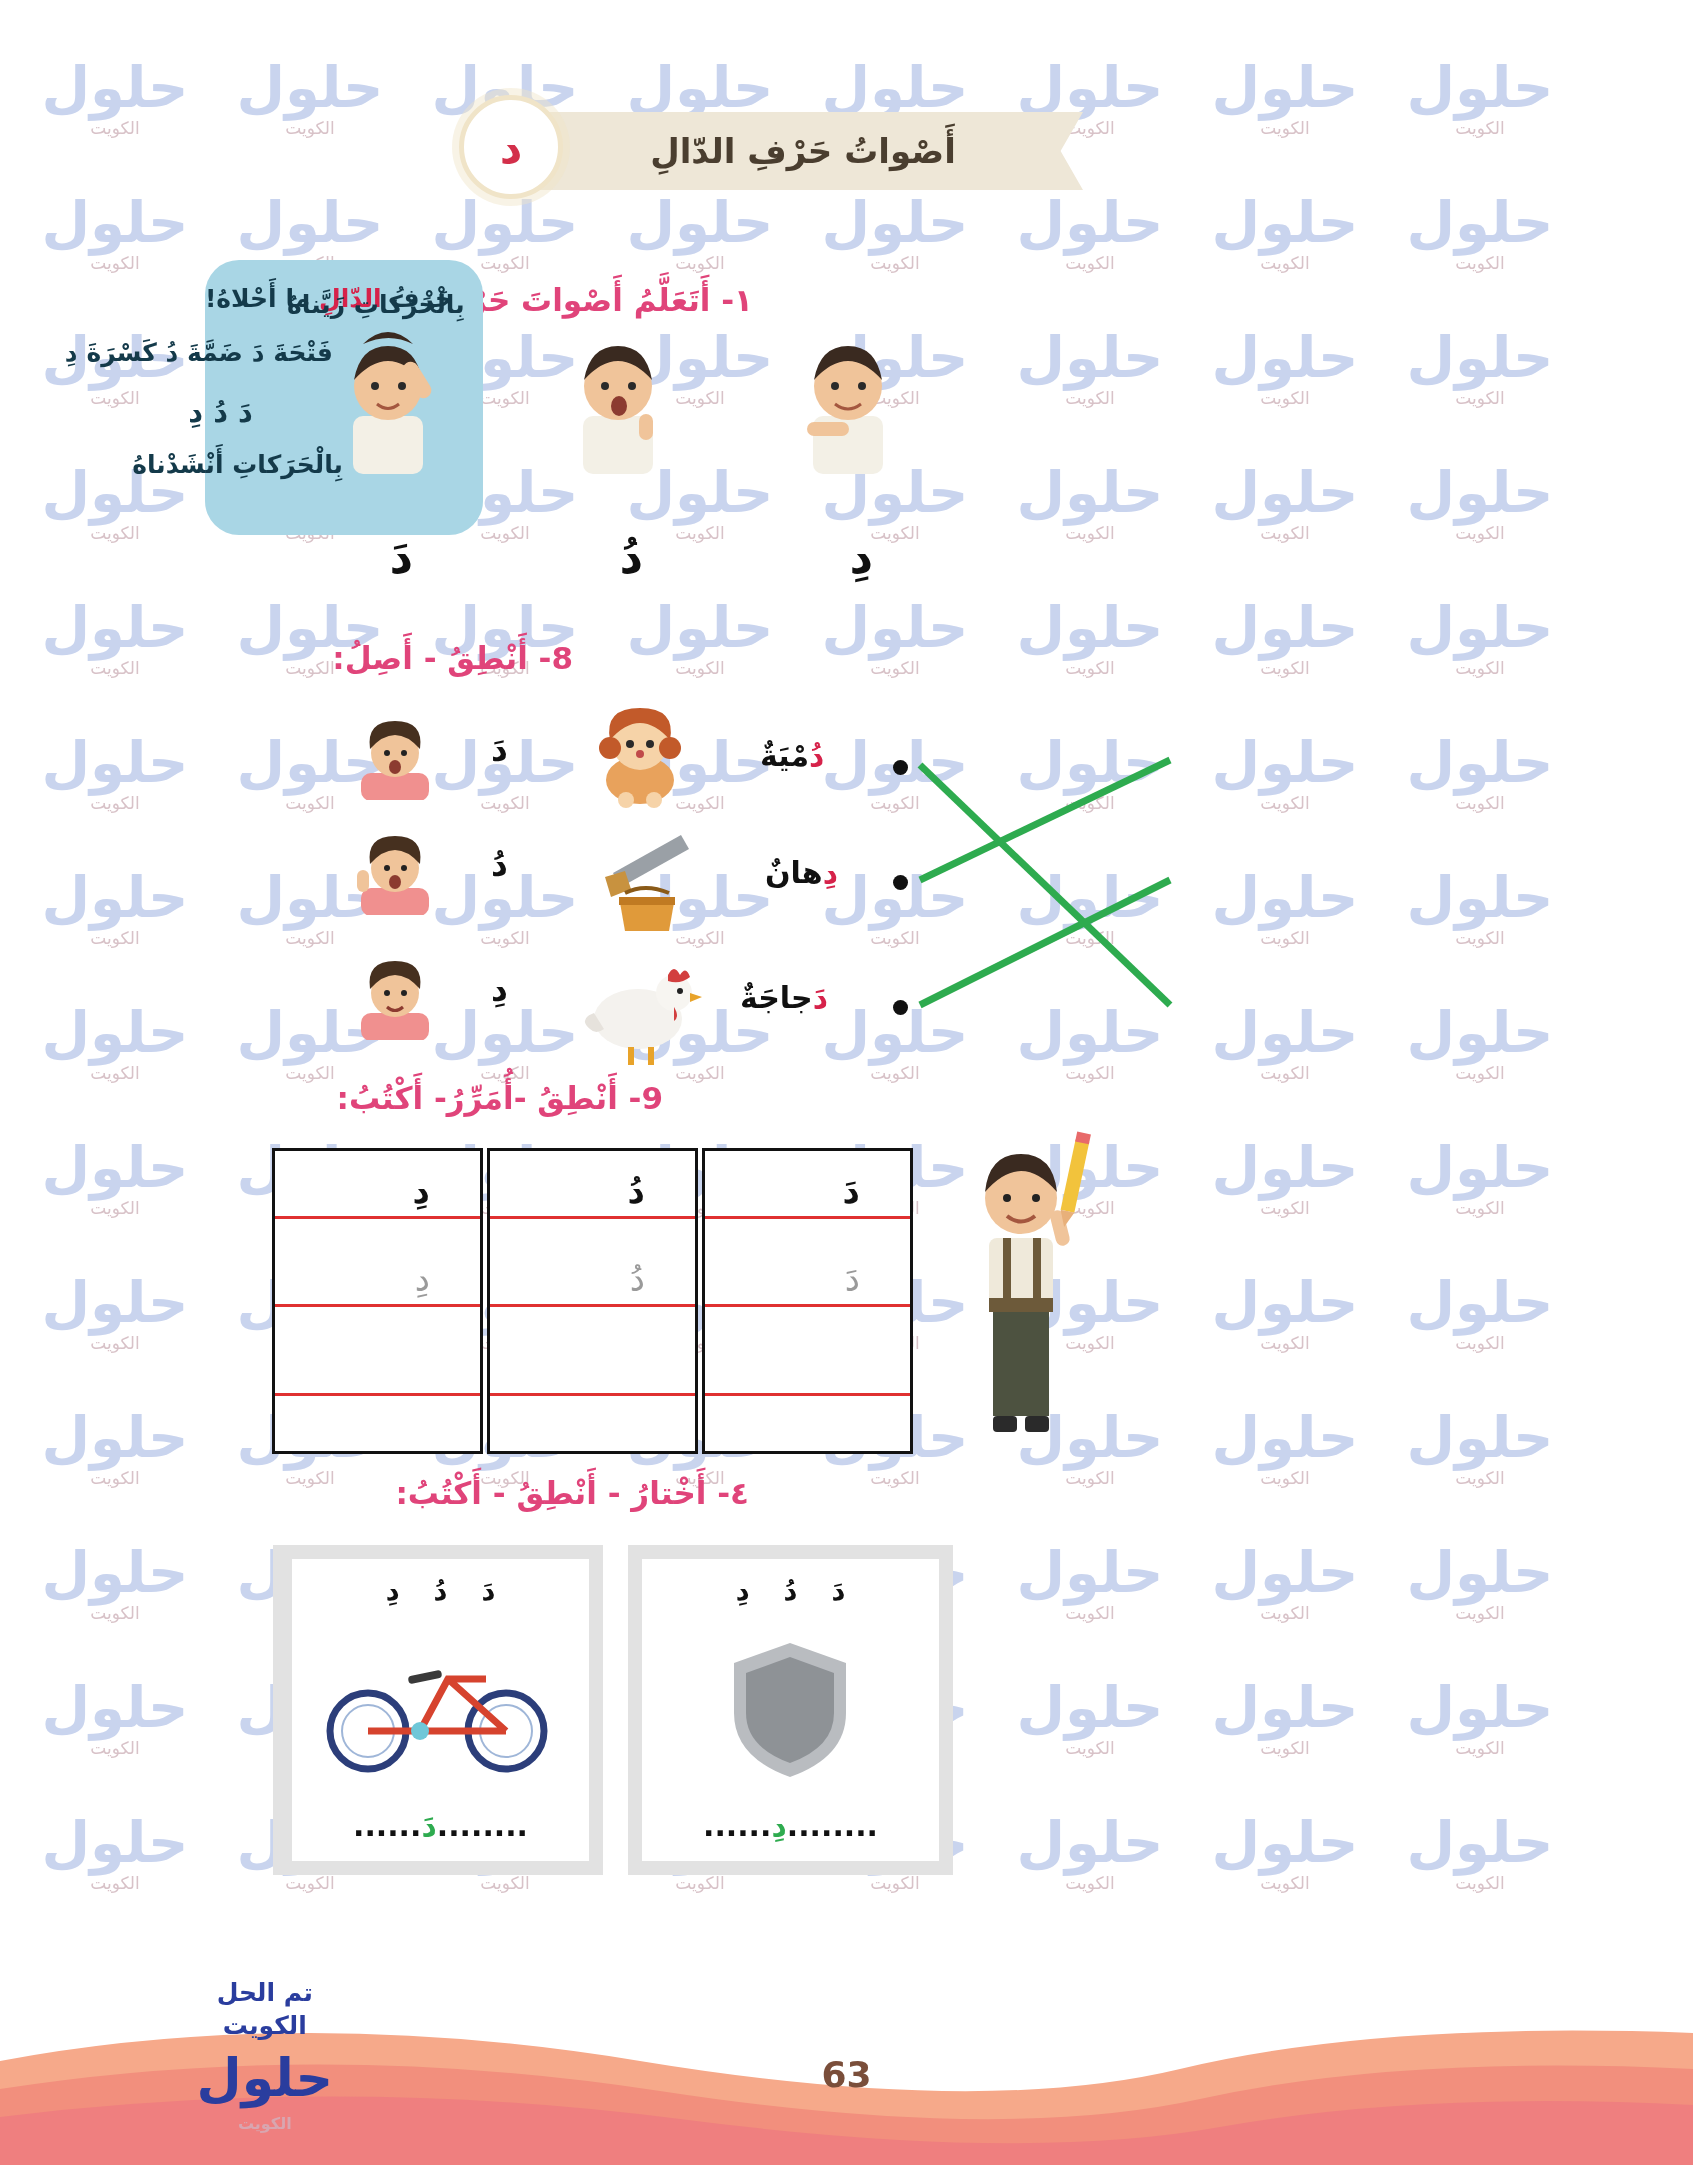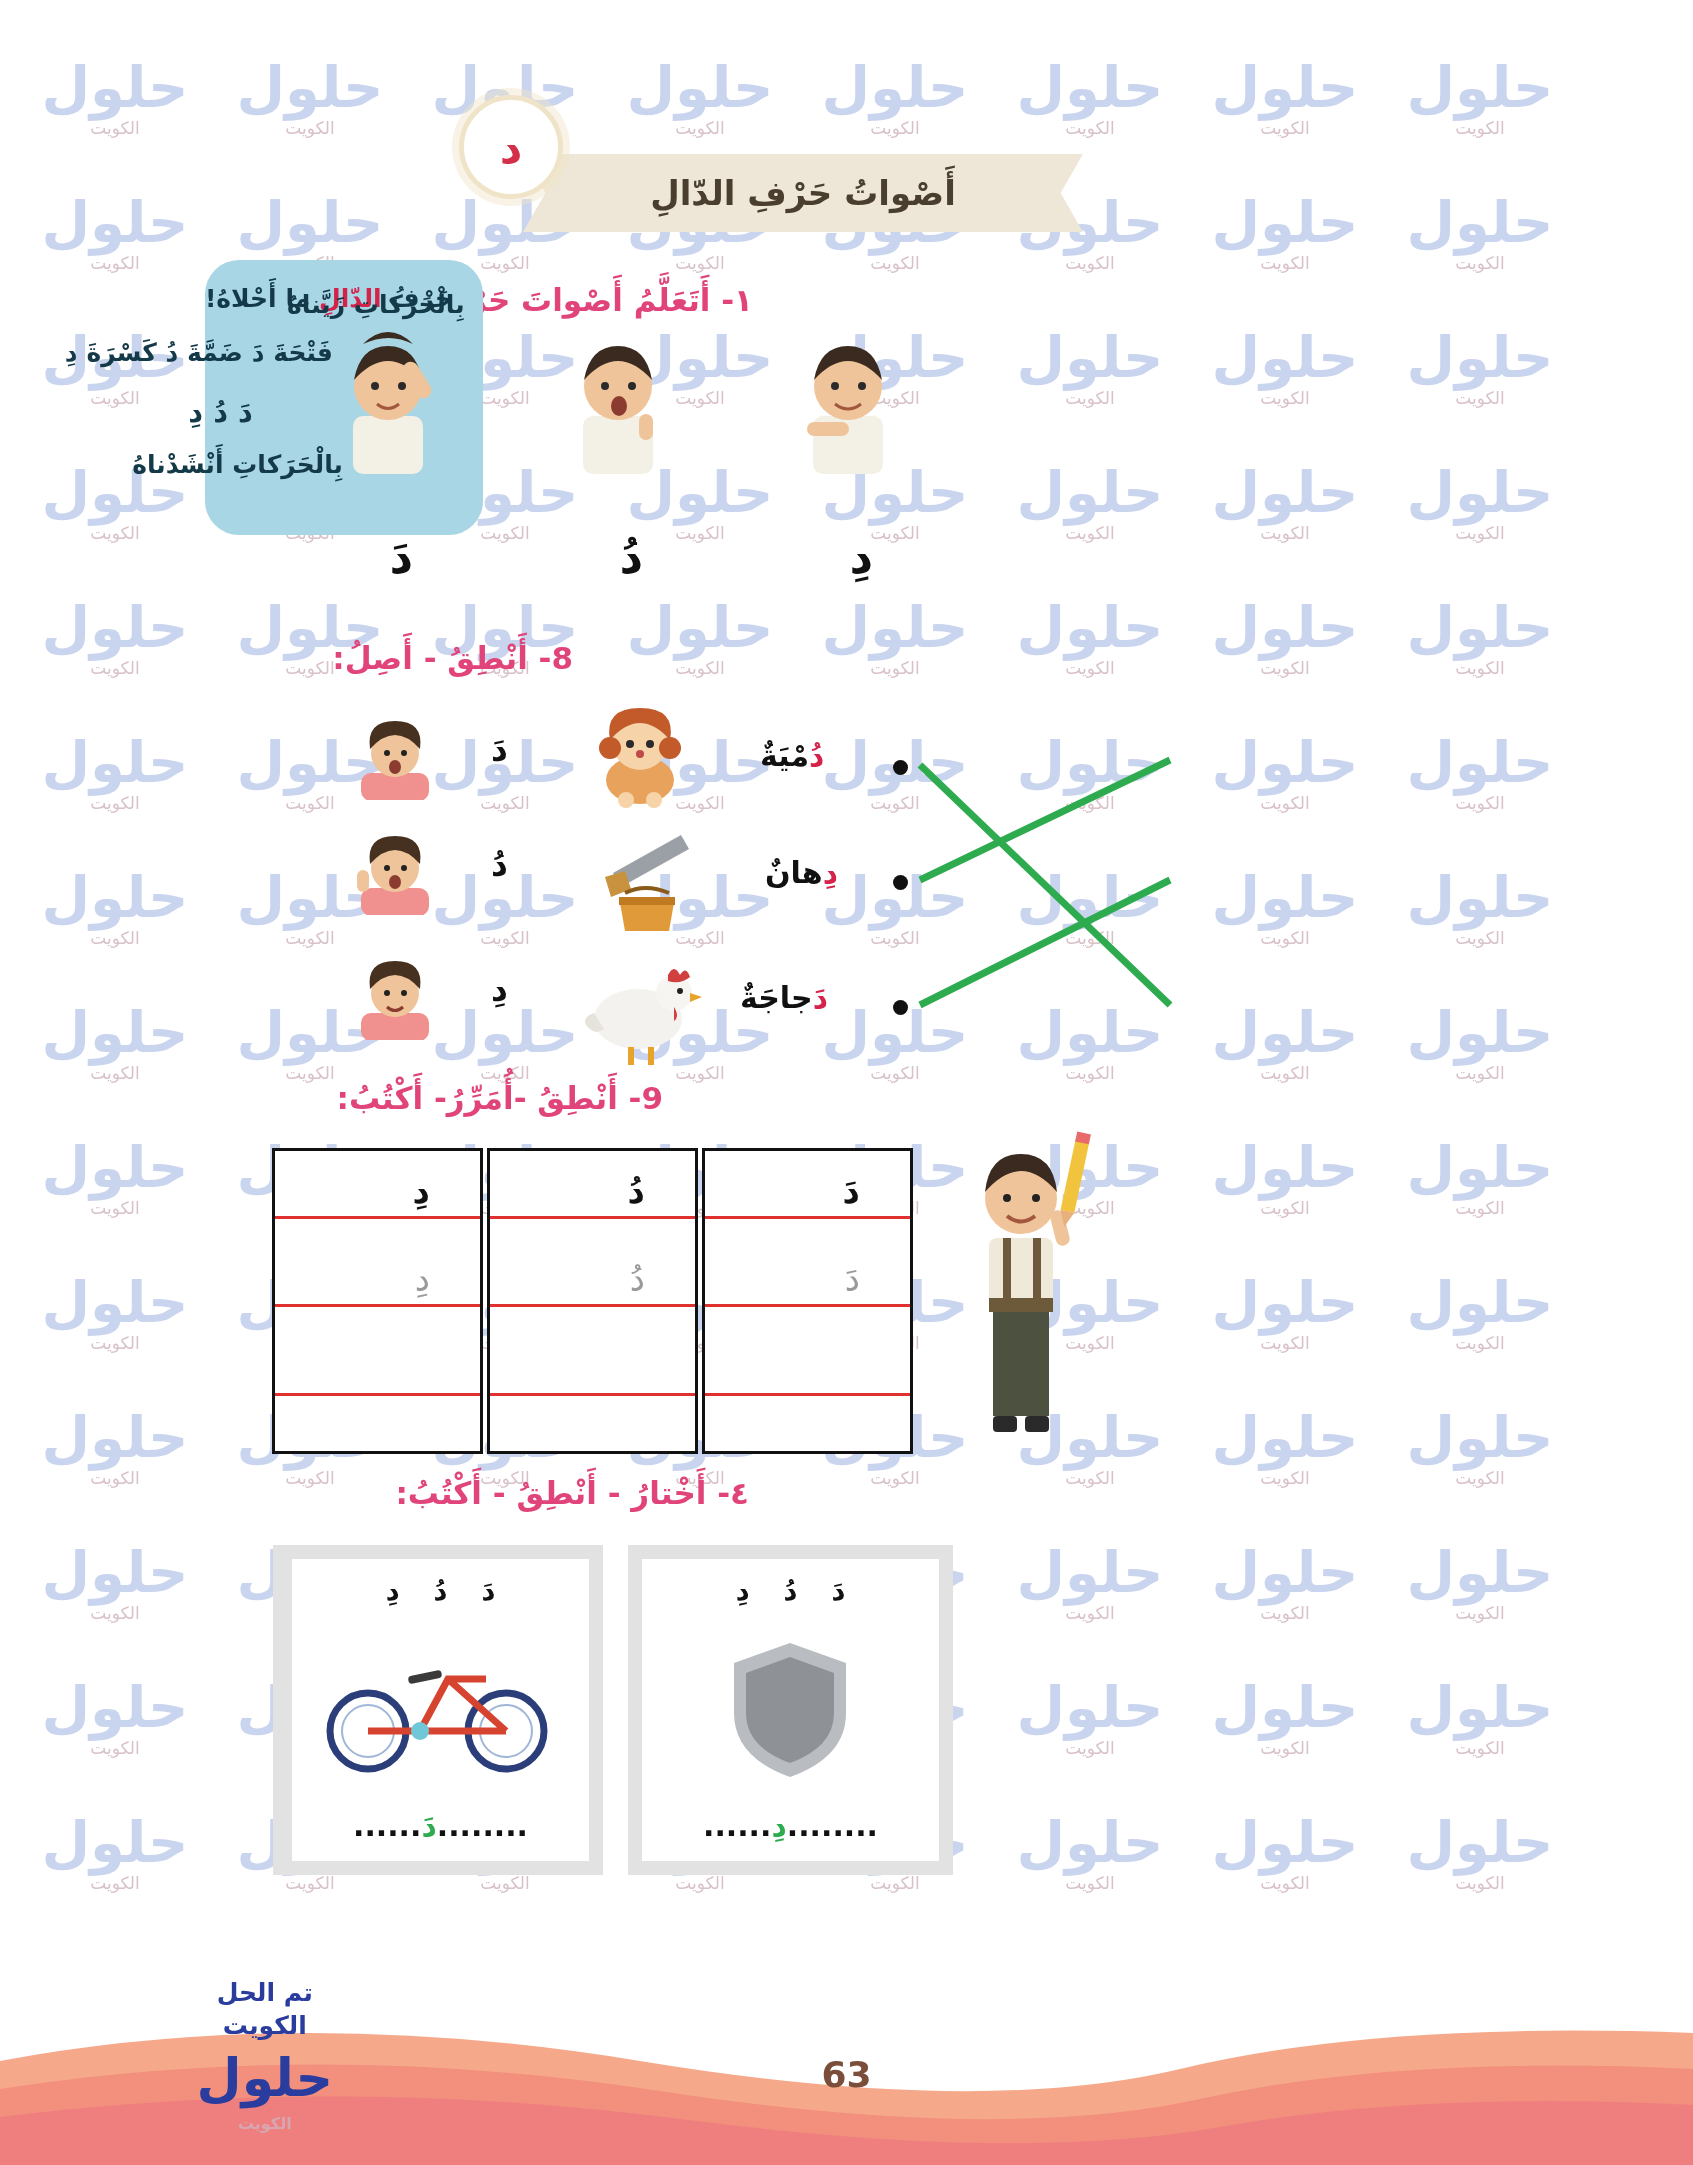--- a/index.html
+++ b/index.html
@@ -19,21 +19,21 @@
   .wm .wm-sub{
     font-size:17px;color:#d8c2c8;letter-spacing:9px;margin-top:4px;
     font-family:"DejaVu Sans",sans-serif;
   }
   
   #page{position:absolute;inset:0;z-index:2;}
   .ttl-banner{
     position:absolute;top:112px;right:610px;width:560px;height:78px;
     background:#eee7d7;
     clip-path:polygon(0 0,100% 0,96% 50%,100% 100%,0 100%,4% 50%);
-    display:flex;align-items:center;justify-content:center;margin-top:42px;
+    display:flex;align-items:center;justify-content:center;
   }
   .ttl-banner span{font-size:34px;font-weight:bold;color:#4a3e2f;}
   .ttl-circle{
     position:absolute;top:95px;right:1130px;width:94px;height:94px;border-radius:50%;
     background:#fff;border:5px solid #f0e4c8;display:flex;align-items:center;justify-content:center;
     box-shadow:0 0 0 7px rgba(240,228,200,.45);
   }
   .ttl-circle span{font-size:44px;font-weight:bold;color:#d32f4a;}
   .q-head{position:absolute;font-size:31px;font-weight:bold;color:#e0447a;white-space:nowrap;}
   #q1{top:282px;right:940px;}

